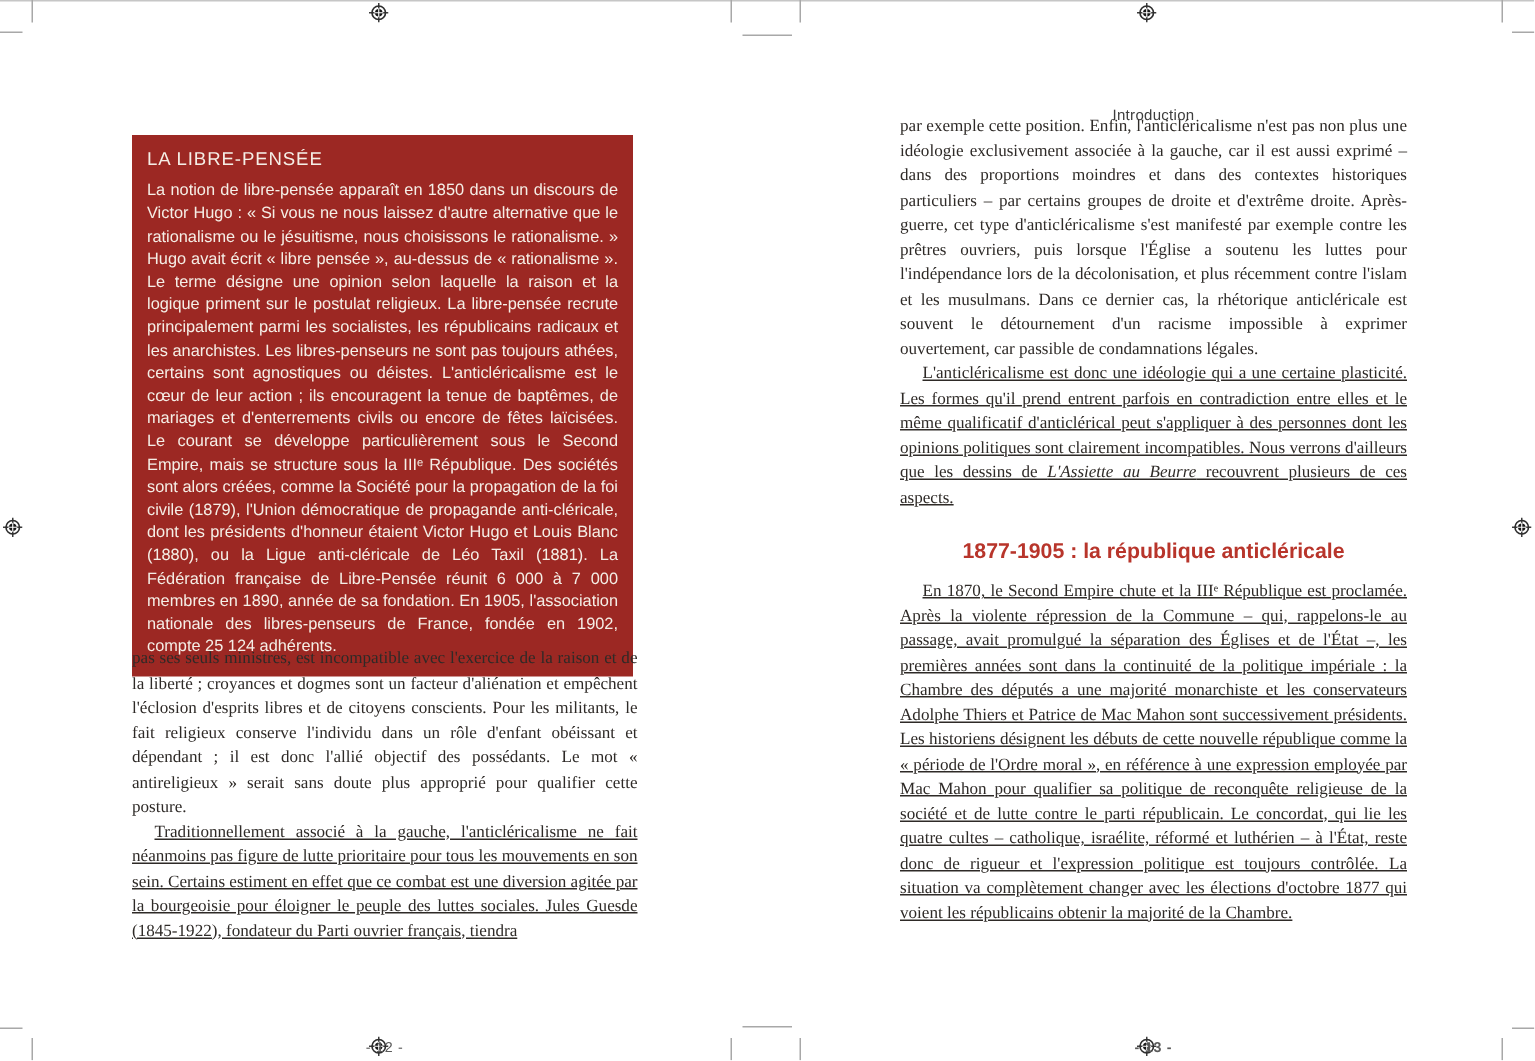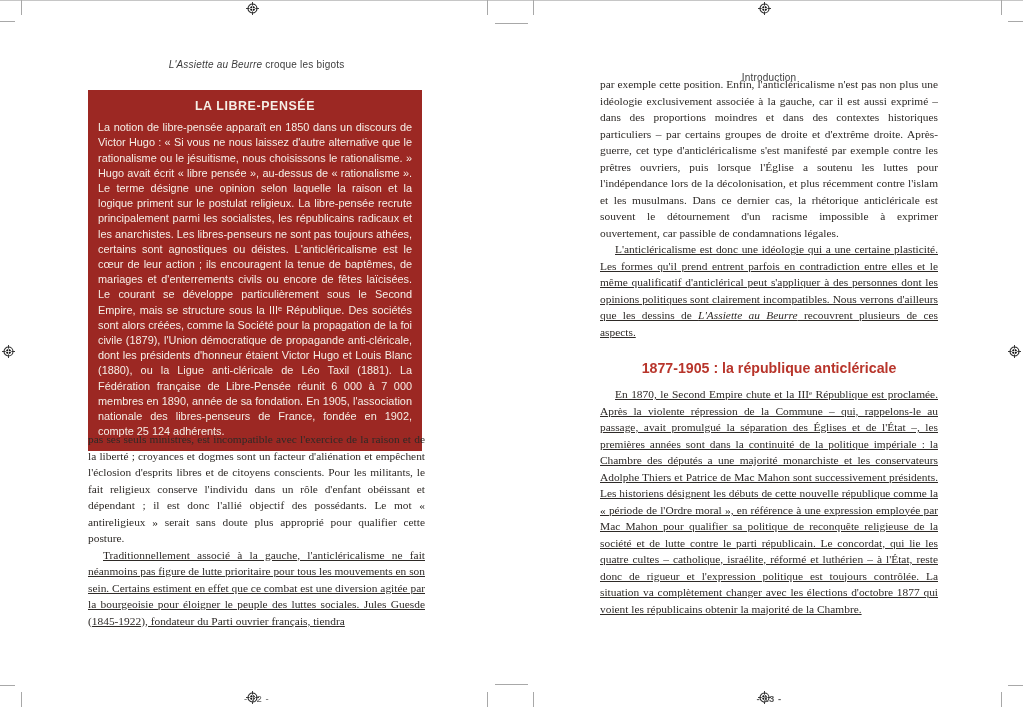--- a/index.html
+++ b/index.html
@@ -6,22 +6,22 @@
   .sheet{position:relative;width:1023px;height:707px;background:#ffffff;overflow:hidden;
          font-family:"Liberation Sans",sans-serif;}
   .mark-line{position:absolute;background:#a8a8a8;}
   .regmark{position:absolute;width:13px;height:13px;}
   .runhead{position:absolute;top:59px;font-size:10px;color:#3d3d3d;text-align:center;
            letter-spacing:.2px;}
   .runhead .ital{font-style:italic;}
   .infobox{position:absolute;left:88px;top:90px;width:334px;box-sizing:border-box;
            padding:9px 10px 12px;color:#f5eee6;text-align:justify;
            font-size:10.9px;line-height:15.2px;}
-  .infobox h2{margin:0 0 6px 0;text-align:center;font-size:12.4px;letter-spacing:.6px;
-              font-weight:bold;}
+  .infobox h2{margin:0 0 6px 0;text-align:left;font-size:12.4px;letter-spacing:.6px;
+              font-weight:normal;}
   .bodycol{position:absolute;text-align:justify;color:#2e2a27;
            font-family:"Liberation Serif",serif;font-size:11.4px;line-height:16.5px;
            hyphens:auto;-webkit-hyphens:auto;}
   .bodycol p{margin:0;}
   .bodycol p.ind{text-indent:15px;text-decoration:underline;}
   .bodycol .ital{font-style:italic;}
   .left-body{left:88px;top:431px;width:337px;}
   .right-body{left:600px;top:76px;width:338px;}
   .sechead{font-family:"Liberation Sans",sans-serif;font-weight:bold;font-size:14.2px;
            line-height:16px;margin:20px 0 10px 0 !important;text-align:center;
@@ -94,23 +94,20 @@
     </svg>
   <svg class="regmark" style="left:758px;top:691px;" viewBox="0 0 26 26">
       <line x1="13" y1="0" x2="13" y2="26" stroke="#3c3c3c" stroke-width="2"></line>
       <line x1="0" y1="13" x2="26" y2="13" stroke="#3c3c3c" stroke-width="2"></line>
       <circle cx="13" cy="13" r="9" fill="none" stroke="#2e2e2e" stroke-width="2.2"></circle>
       <circle cx="13" cy="13" r="5" fill="#161616"></circle>
       <line x1="13" y1="7" x2="13" y2="19" stroke="#ffffff" stroke-width="1.5"></line>
       <line x1="7" y1="13" x2="19" y2="13" stroke="#ffffff" stroke-width="1.5"></line>
     </svg>
 
-  <div class="runhead" style="left:88px;width:337px;">
-    <span class="ital">L'Assiette au Beurre</span><span> croque les bigots</span>
-  </div>
 
   <div class="infobox" style="background: rgb(156, 40, 35); color: rgb(245, 238, 230);">
     <h2>LA LIBRE-PENSÉE</h2>
     <div>La notion de libre-pensée apparaît en 1850 dans un discours de Victor Hugo : « Si vous ne nous laissez d'autre alternative que le rationalisme ou le jésuitisme, nous choisissons le rationalisme. » Hugo avait écrit « libre pensée », au-dessus de « rationalisme ». Le terme désigne une opinion selon laquelle la raison et la logique priment sur le postulat religieux. La libre-pensée recrute principalement parmi les socialistes, les républicains radicaux et les anarchistes. Les libres-penseurs ne sont pas toujours athées, certains sont agnostiques ou déistes. L'anticléricalisme est le cœur de leur action ; ils encouragent la tenue de baptêmes, de mariages et d'enterrements civils ou encore de fêtes laïcisées. Le courant se développe particulièrement sous le Second Empire, mais se structure sous la IIIᵉ République. Des sociétés sont alors créées, comme la Société pour la propagation de la foi civile (1879), l'Union démocratique de propagande anti-cléricale, dont les présidents d'honneur étaient Victor Hugo et Louis Blanc (1880), ou la Ligue anti-cléricale de Léo Taxil (1881). La Fédération française de Libre-Pensée réunit 6 000 à 7 000 membres en 1890, année de sa fondation. En 1905, l'association nationale des libres-penseurs de France, fondée en 1902, compte 25 124 adhérents.</div>
   </div>
 
   <div class="bodycol left-body">
     <p>pas ses seuls ministres, est incompatible avec l'exercice de la raison et de la liberté ; croyances et dogmes sont un facteur d'aliénation et empêchent l'éclosion d'esprits libres et de citoyens conscients. Pour les militants, le fait religieux conserve l'individu dans un rôle d'enfant obéissant et dépendant ; il est donc l'allié objectif des possédants. Le mot « antireligieux » serait sans doute plus approprié pour qualifier cette posture.</p>
     <p class="ind">Traditionnellement associé à la gauche, l'anticléricalisme ne fait néanmoins pas figure de lutte prioritaire pour tous les mouvements en son sein. Certains estiment en effet que ce combat est une diversion agitée par la bourgeoisie pour éloigner le peuple des luttes sociales. Jules Guesde (1845-1922), fondateur du Parti ouvrier français, tiendra</p>
   </div>

